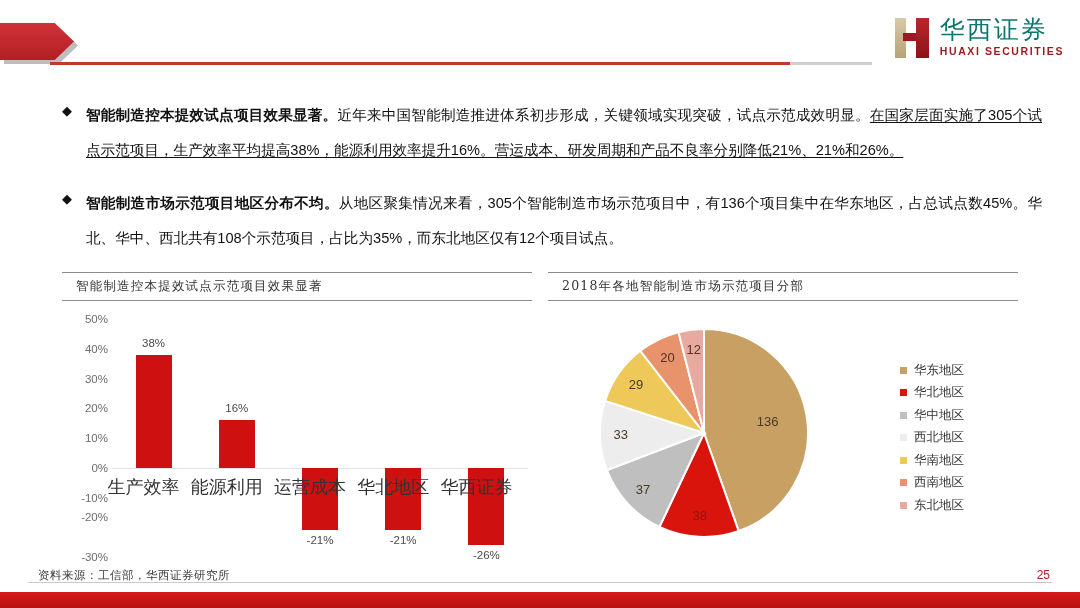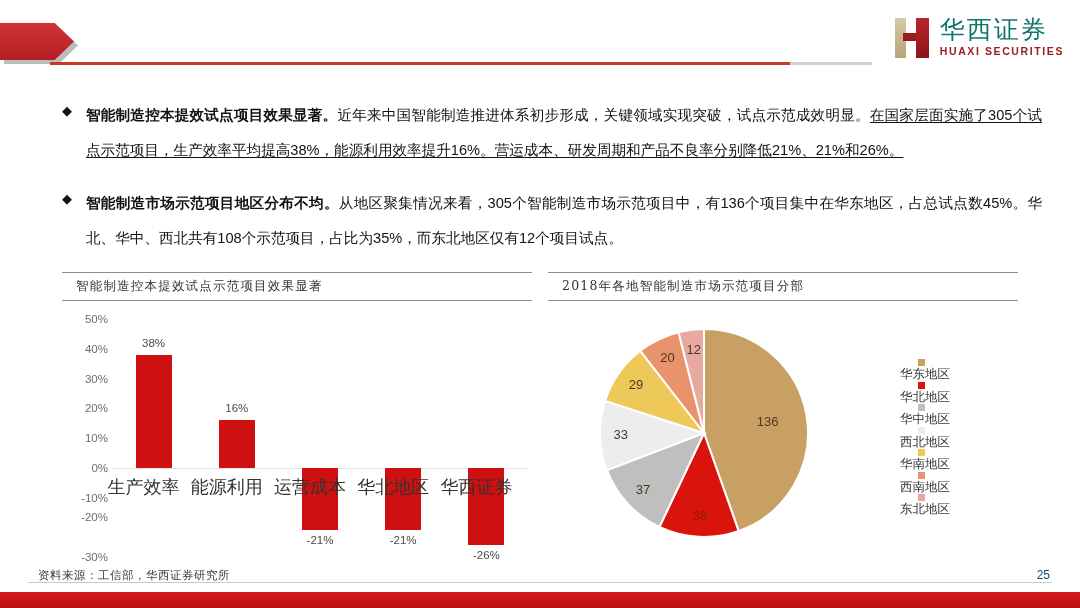--- a/index.html
+++ b/index.html
@@ -130,40 +130,40 @@
     white-space: nowrap;
   }
 
   
   .piewrap { position: relative; width: 470px; height: 268px; }
   .pie-svg { position: absolute; left: 28px; top: 14px; }
   .pie-legend {
     position: absolute; left: 352px; top: 58px;
   }
   .legend-row {
-    display: flex; align-items: center; height: 22.5px; flex-direction: column;
+    display: flex; align-items: center; height: 22.5px;
   }
   .legend-sw {
     width: 7px; height: 7px; margin-right: 7px; flex: 0 0 auto;
   }
   .legend-lb { font-size: 12.5px; color: #333; white-space: nowrap; }
 
   
   .footer-rule {
     position: absolute; left: 28px; top: 582px; width: 1024px;
     height: 1px; background: #c9c9c9;
   }
   .footer-src {
     position: absolute; left: 38px; top: 568px;
     font-family: "DejaVu Serif", "Liberation Serif", serif;
     font-size: 11.5px; color: #3a3a3a; letter-spacing: .5px;
   }
   .footer-page {
     position: absolute; right: 30px; top: 568px;
-    font-size: 12px; color: #0c4a6e;
+    font-size: 12px; color: #b91c1c;
   }
   .footer-bar {
     position: absolute; left: 0; bottom: 0; width: 1080px; height: 16px;
     background: linear-gradient(180deg,#d71a1a 0%, #b81212 100%);
   }
 </style>
 </head>
 <body>
 
 <div class="header">

